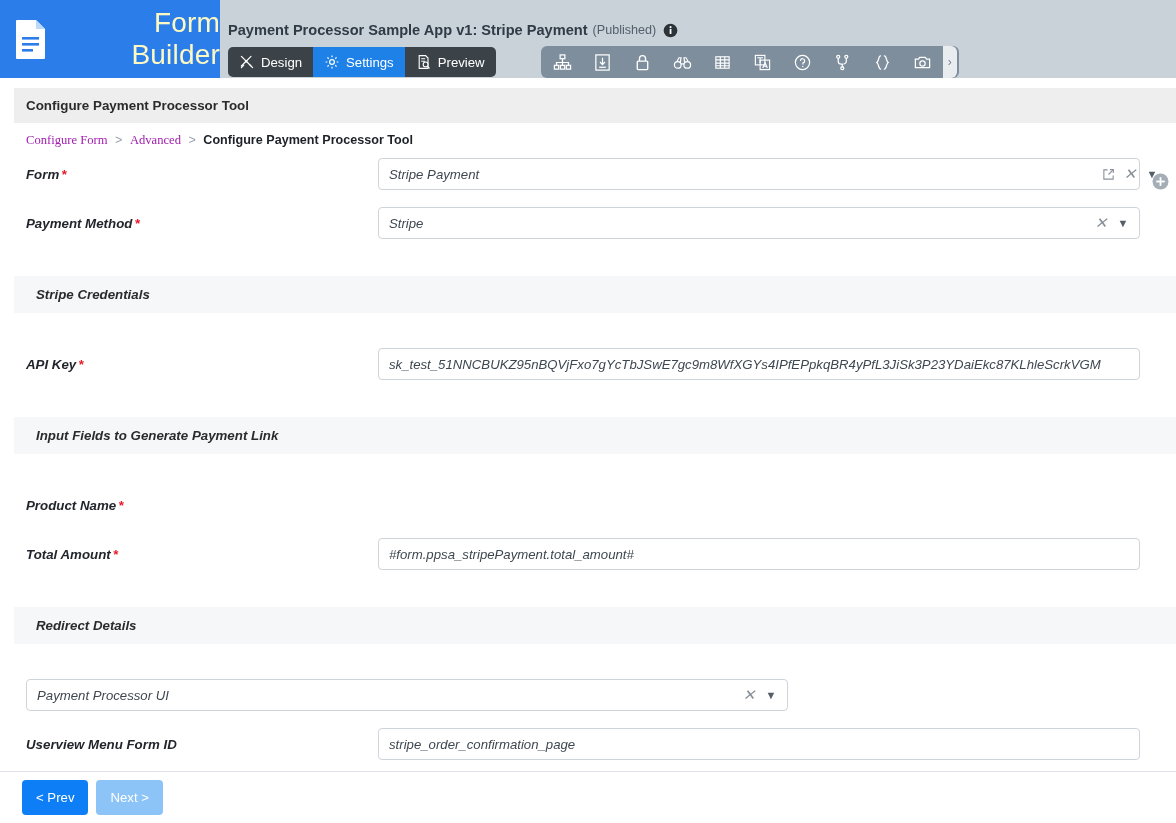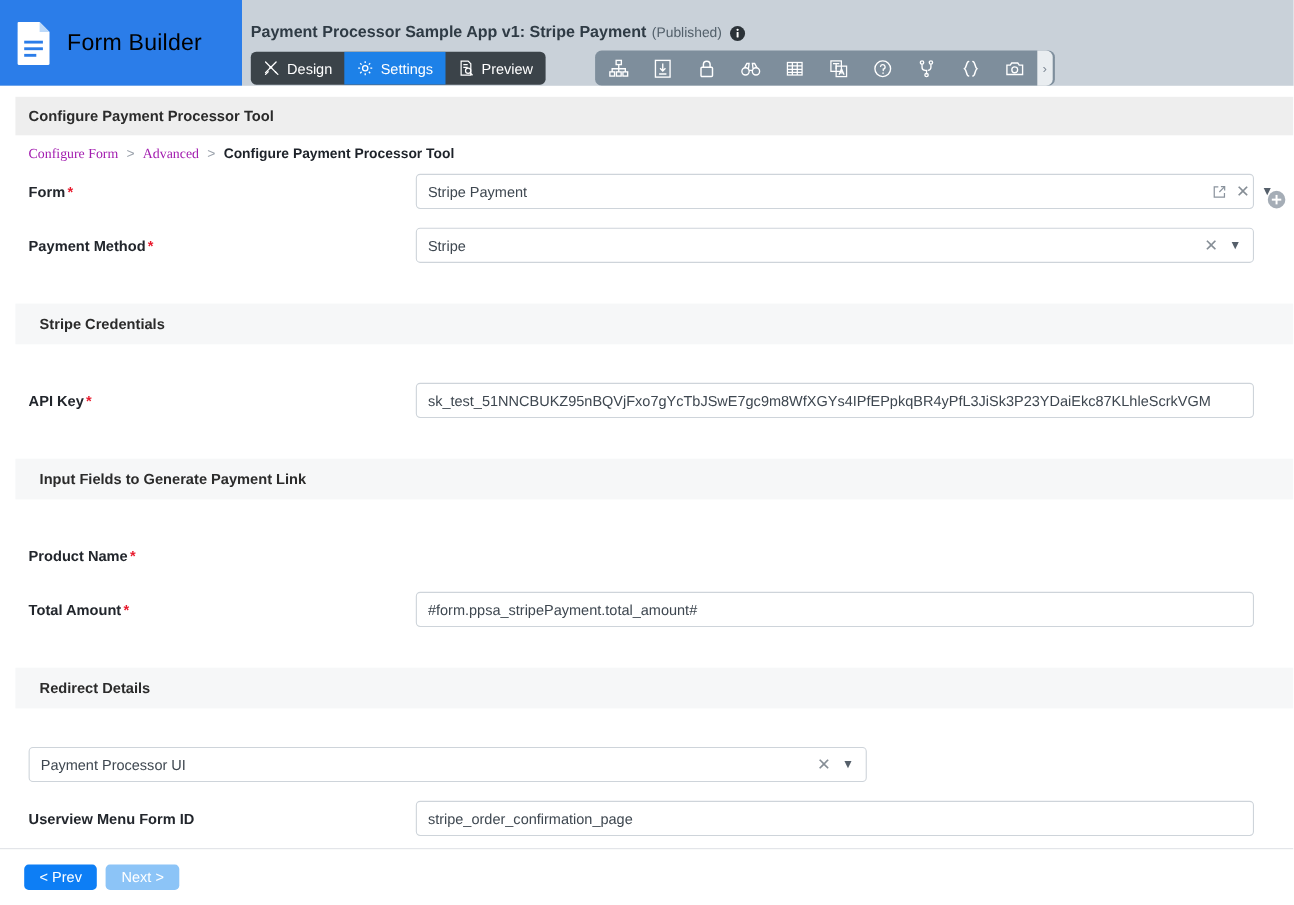--- a/index.html
+++ b/index.html
@@ -27,22 +27,22 @@
     align-items: center;
     padding-left: 14px;
     flex: 0 0 220px;
   }
   .brand-icon {
     width: 34px; height: 40px;
     flex: 0 0 34px;
     margin-right: 13px;
   }
   .brand-title {
-    color: #000000;
-    font-size: 21px;
+    color: #fef9c3;
+    font-size: 28px;
     letter-spacing: .2px;
     text-align: right;
   }
   .topright {
     flex: 1;
     display: flex;
     flex-direction: column;
     justify-content: flex-start;
     padding-top: 20px;
     background: #c9d1d9;
@@ -145,21 +145,21 @@
   }
   .breadcrumb {
     padding: 10px 12px 6px 12px;
     font-size: 12.6px;
     color: #6d7480;
   }
   .breadcrumb .crumb { color: #a21caf; font-family: Liberation Serif, serif; }
   .breadcrumb .sep { color: #9aa1ab; margin: 0 4px; }
   .breadcrumb .current { color: #1d2229; font-weight: bold; }
 
-  .form-area { padding: 0 0 0 12px; }
+  .form-area { padding: 0 0 0 12px; font-style: italic; }
 
   .row {
     display: flex;
     align-items: center;
     min-height: 40px;
     margin-bottom: 9px;
   }
   .row .label {
     width: 352px;
     flex: 0 0 352px;
@@ -233,21 +233,21 @@
     width: 1176px;
     height: 52px;
     background: #ffffff;
     border-top: 1px solid #e0e3e7;
     display: flex;
     align-items: center;
     padding-left: 22px;
     gap: 8px;
   }
   .btn {
-    height: 23px;
+    height: 35px;
     border-radius: 4px;
     border: none;
     color: #ffffff;
     font-size: 13.2px;
     font-family: "Liberation Sans", sans-serif;
     padding: 0 14px;
     cursor: pointer;
   }
   .btn.prev { background: #0d7ef5; }
   .btn.next { background: #8cc4f7; }

